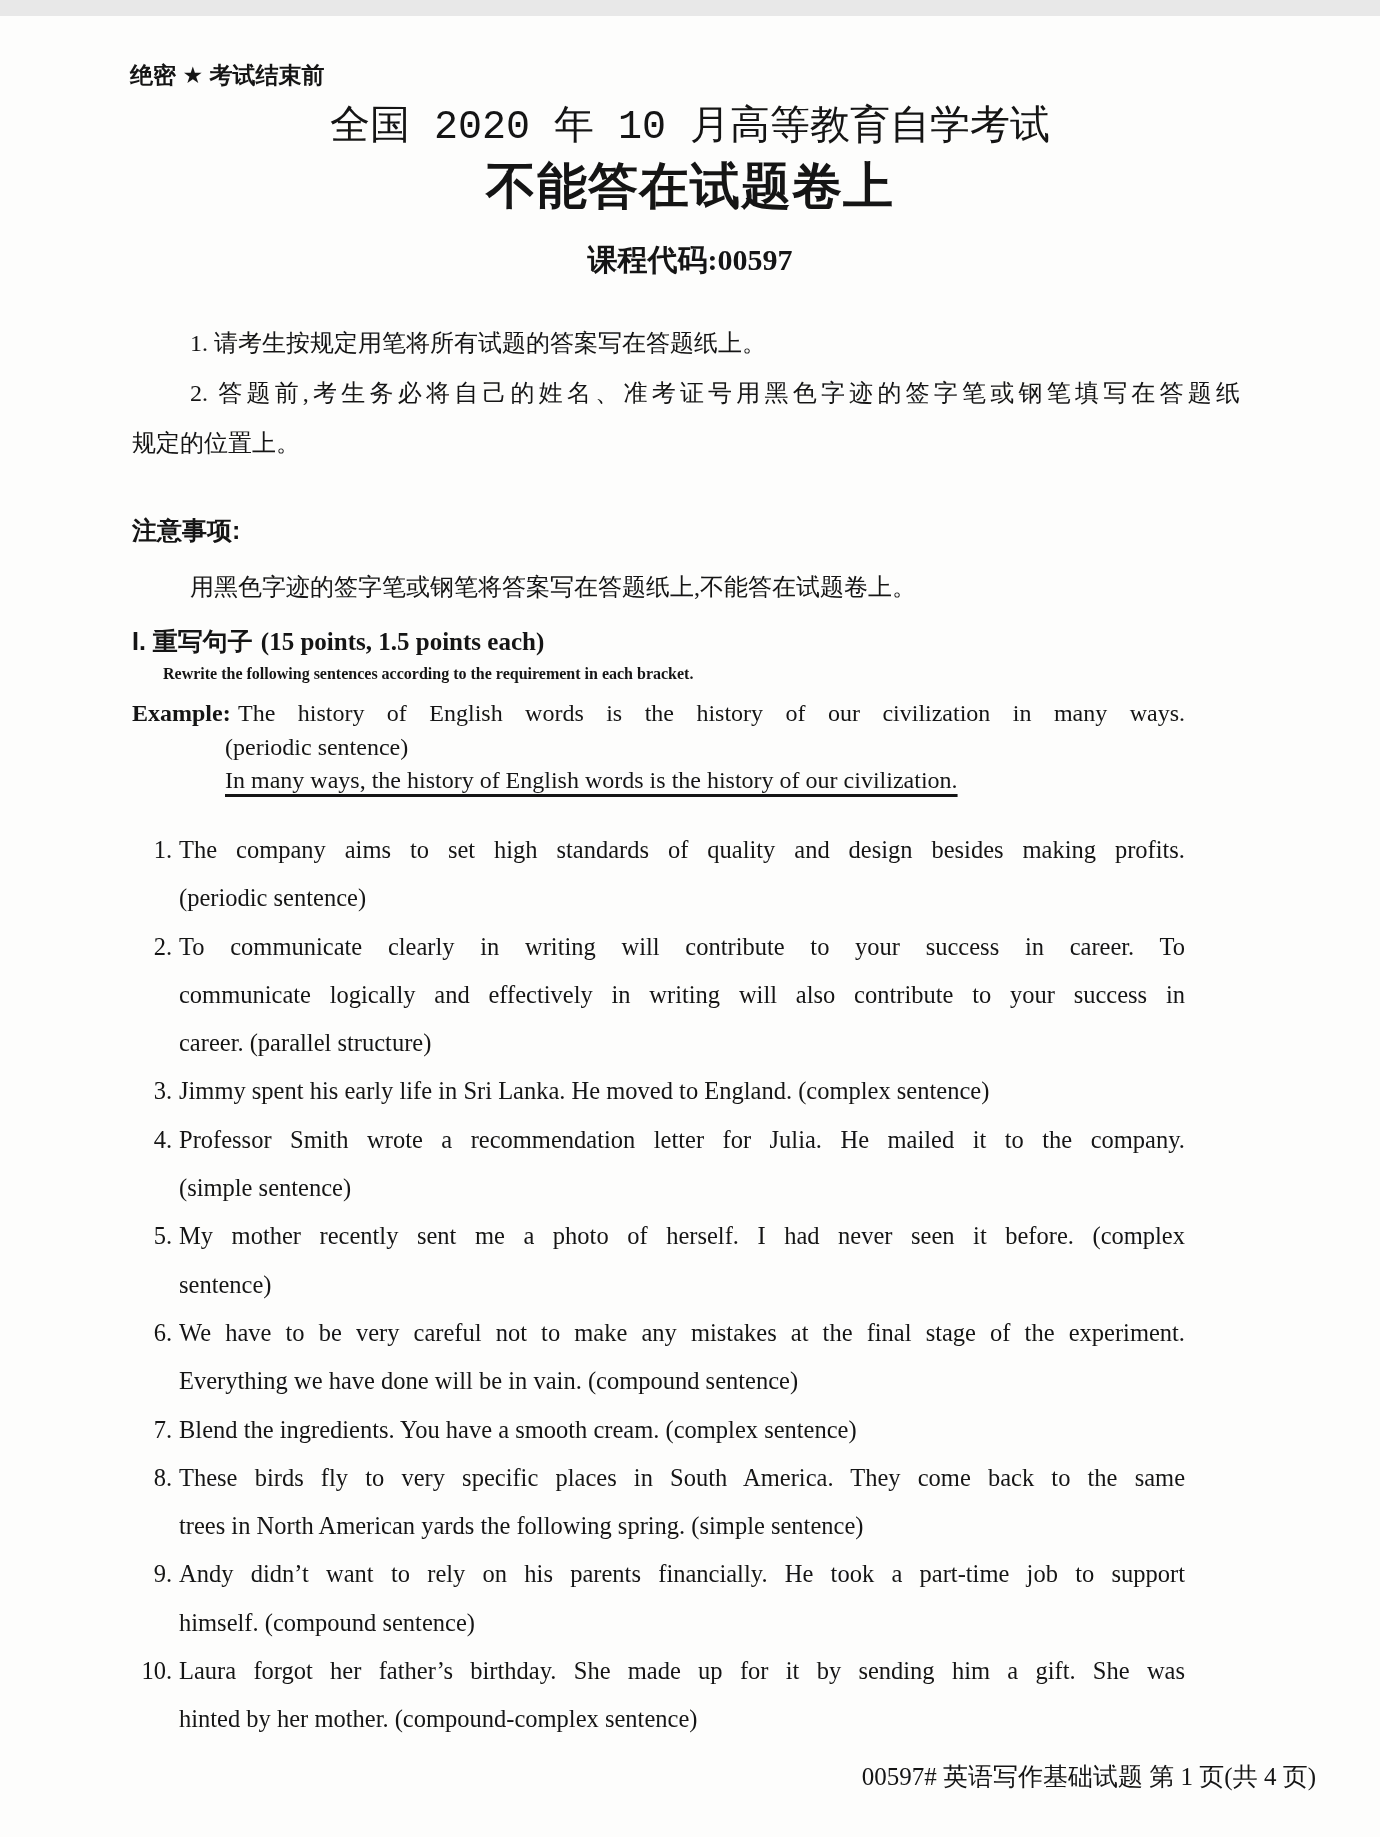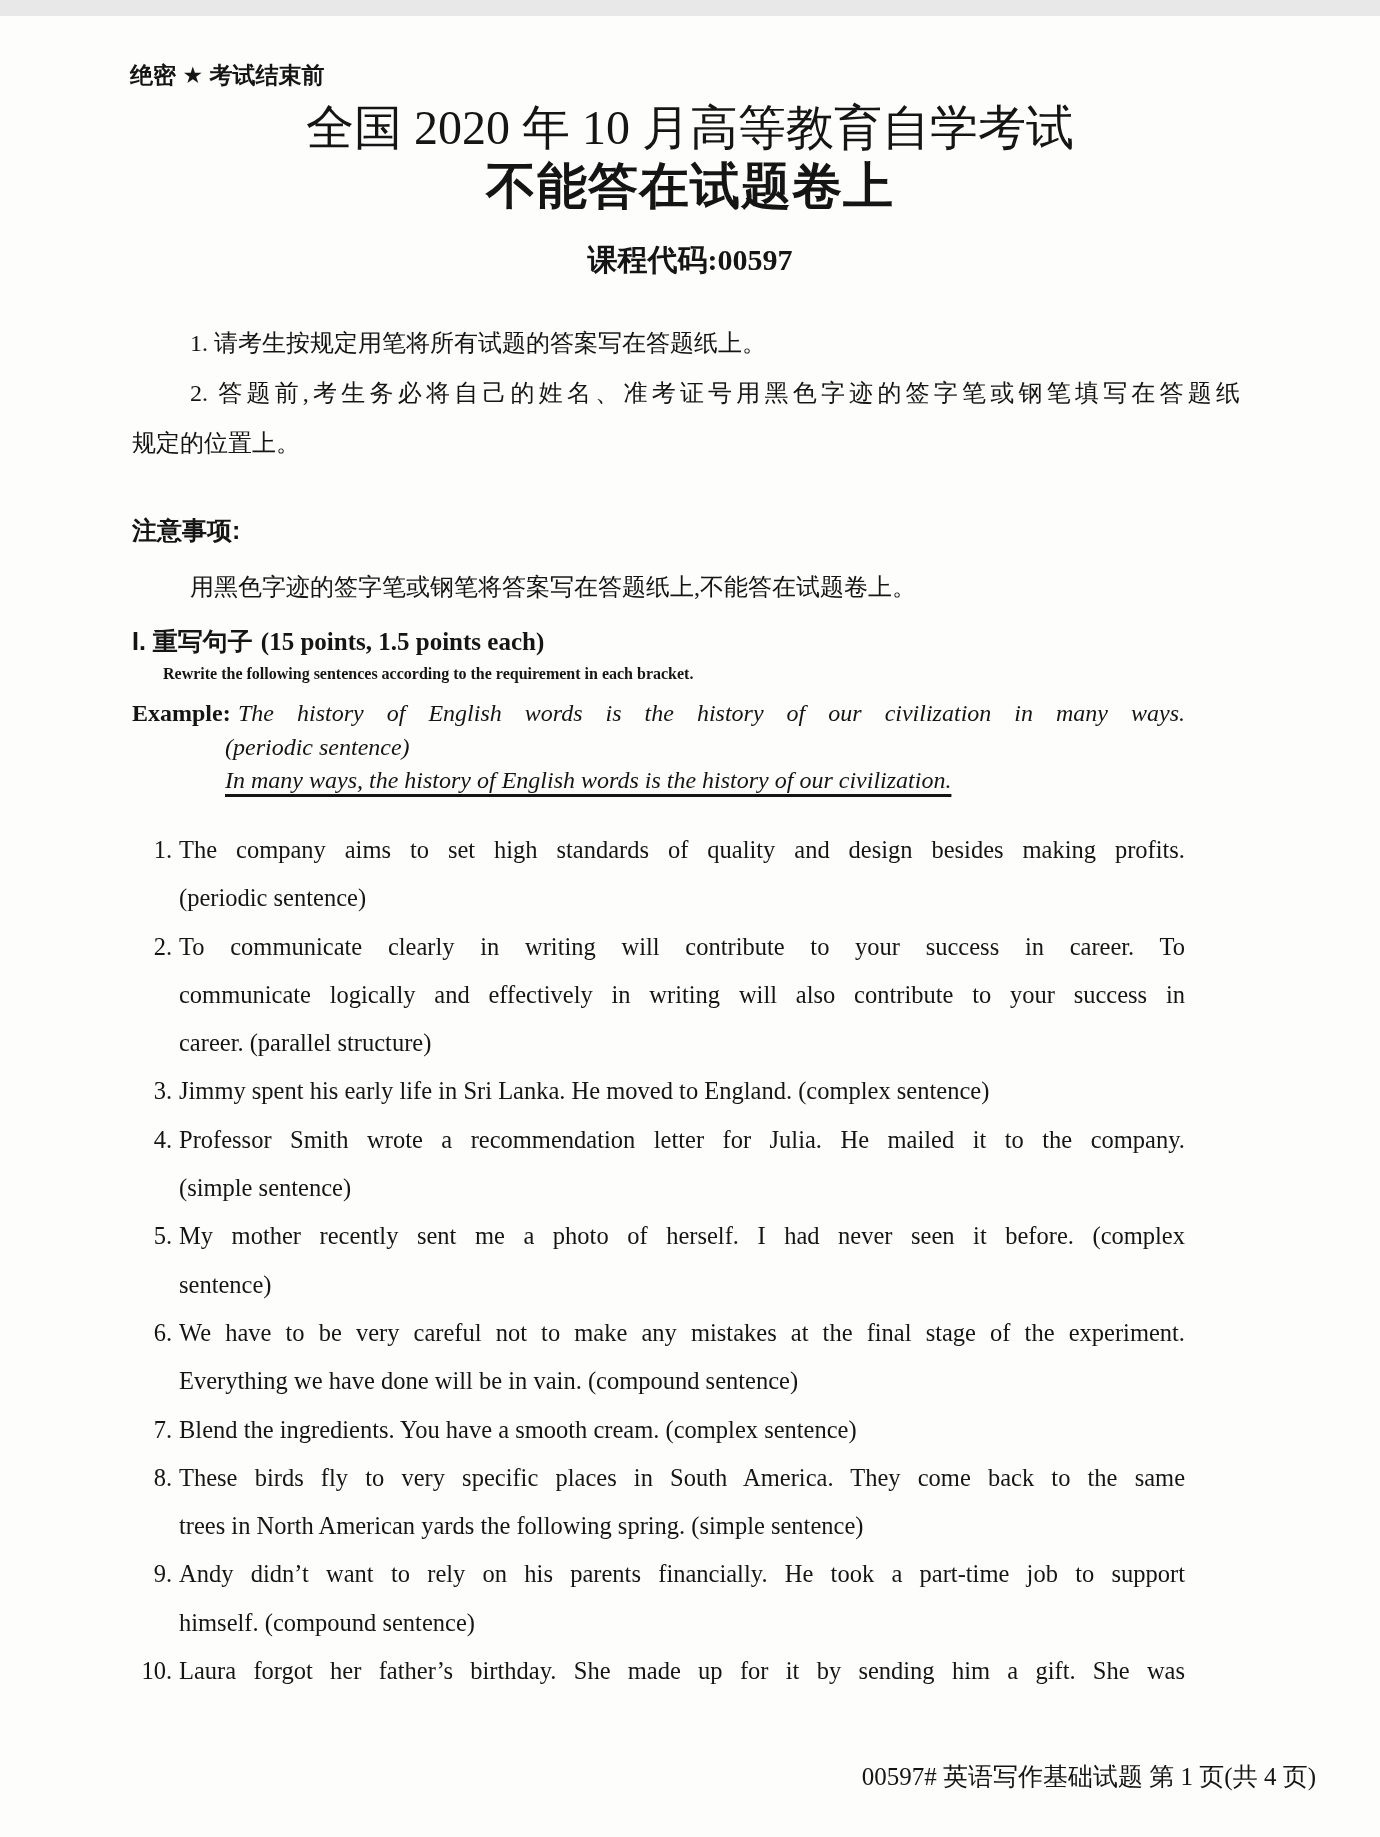--- a/index.html
+++ b/index.html
@@ -15,21 +15,21 @@
   .abs{position:absolute;}
 
   
   .classification{
     left:130px;top:44px;
     font-family:"Liberation Sans","DejaVu Sans",sans-serif;
     font-weight:700;font-size:23px;line-height:30px;
   }
   .title1{
     left:0;width:100%;top:88px;text-align:center;
-    font-size:48px;line-height:48px;font-weight:400;
+    font-size:40px;line-height:48px;font-weight:400;font-family:Liberation Mono, monospace;
   }
   .title2{
     left:0;width:100%;top:138px;text-align:center;
     font-family:"Liberation Sans","DejaVu Sans",sans-serif;
     font-weight:700;font-size:50px;line-height:64px;letter-spacing:1px;
   }
   .course-code{
     left:0;width:100%;top:224px;text-align:center;
     font-weight:700;font-size:30px;line-height:40px;
   }
@@ -59,21 +59,21 @@
     left:163px;top:642px;
     font-weight:700;font-size:16px;line-height:32px;
   }
 
   
   .example-label{
     left:132px;top:681px;
     font-weight:700;font-size:24px;line-height:33px;
   }
   .example-lines{left:225px;top:681px;width:960px;font-size:24px;}
-  .example-lines .ln{line-height:33.5px;font-style:italic;}
+  .example-lines .ln{line-height:33.5px;}
   .example-lines .ex-first{padding-left:13px;}
   .ln.u{
     text-decoration:underline;
     text-decoration-thickness:2.5px;
     text-underline-offset:6px;
   }
 
   
   .ln.j{text-align:justify;text-align-last:justify;}
 
@@ -198,19 +198,20 @@
         <div class="num">9.</div>
         <div class="txt">
           <div class="ln j">Andy didn’t want to rely on his parents financially. He took a part-time job to support</div>
           <div class="ln">himself. (compound sentence)</div>
         </div>
       </div>
       <div class="item">
         <div class="num">10.</div>
         <div class="txt">
           <div class="ln j">Laura forgot her father’s birthday. She made up for it by sending him a gift. She was</div>
+          <div class="ln">hinted by her mother. (compound-complex sentence)</div>
         </div>
       </div>
     </div>
 
   <div class="abs footer">00597# 英语写作基础试题 第 1 页(共 4 页)</div>
 
 </div>
 
 </body></html>

